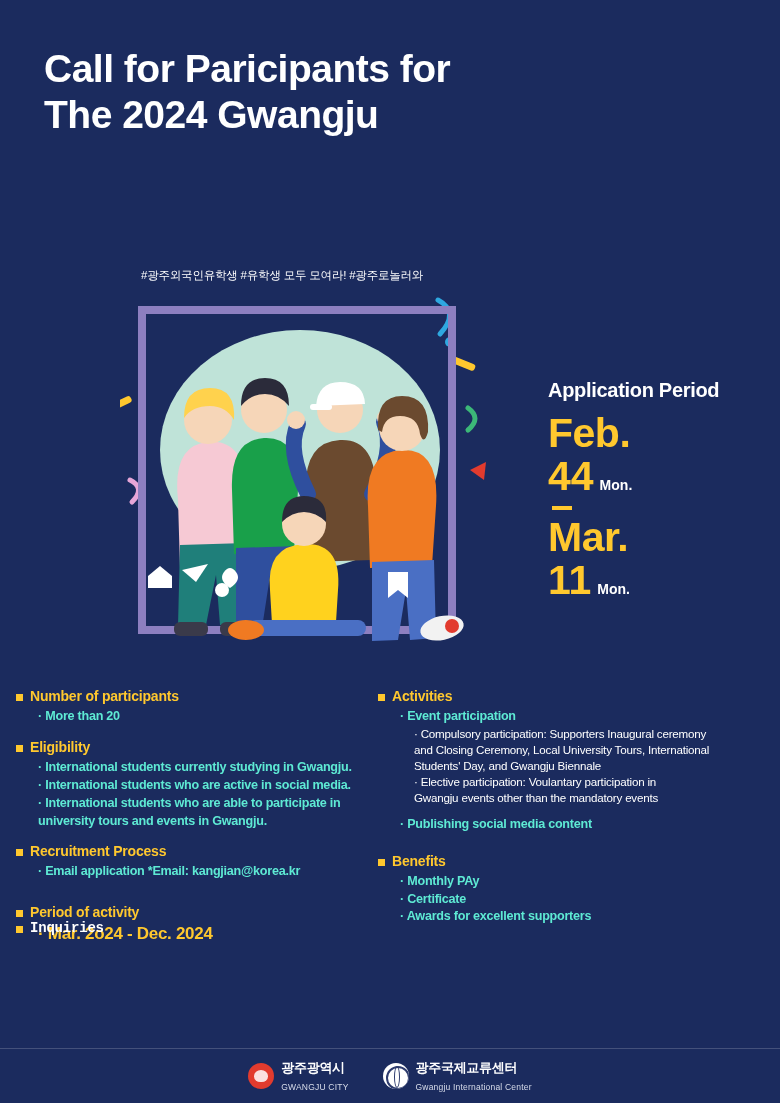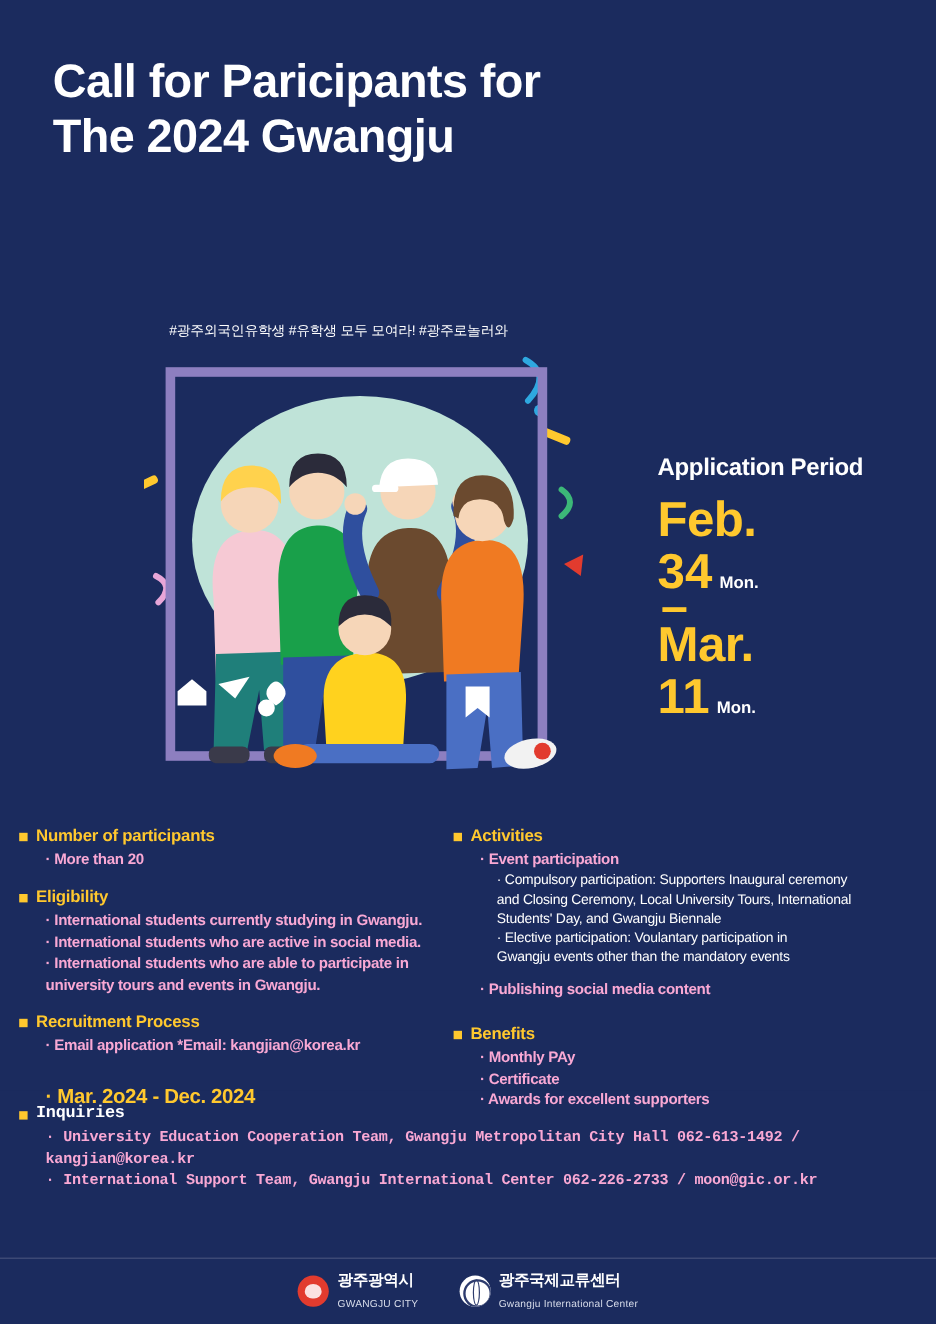--- a/index.html
+++ b/index.html
@@ -125,21 +125,21 @@
   .sec-title {
     font-size: 14px;
     font-weight: bold;
     color: #ffc82e;
     letter-spacing: -0.2px;
   }
   .sec-title.white { color: #ffffff; }
   .lines { padding-left: 22px; }
   .line {
     font-size: 12.6px;
-    color: #f9a8d4;
+    color: #5eead4;
     line-height: 1.42;
     font-weight: bold;
     letter-spacing: -0.25px;
   }
   .sub-lines { padding-left: 14px; }
   .line-sub {
     font-size: 11.6px;
     color: #ffffff;
     line-height: 1.38;
     letter-spacing: -0.2px;
@@ -317,21 +317,21 @@
       <path d="M268 282 l0 26 l10 -8 l10 8 l0 -26 z" fill="#ffffff"></path>
     </svg>
   </div>
 
   <div class="app-period">
     <div class="app-period-label">Application Period</div>
     <div class="date-row">
       <span class="date-big">Feb.</span>
     </div>
     <div class="date-row">
-      <span class="date-num">34</span>
+      <span class="date-num">44</span>
       <span class="date-day">Mon.</span>
     </div>
     <div class="dash"></div>
     <div class="date-row">
       <span class="date-big">Mar.</span>
     </div>
     <div class="date-row">
       <span class="date-num">11</span>
       <span class="date-day">Mon.</span>
     </div>
@@ -368,20 +368,24 @@
         <span class="sec-title">Recruitment Process</span>
       </div>
       <div class="lines">
         <div class="line">· Email application  *Email: kangjian@korea.kr</div>
       </div>
     </div>
 
     <div class="spacer10"></div>
 
     <div class="sec">
+      <div class="sec-head">
+        <span class="bullet-sq"></span>
+        <span class="sec-title">Period of activity</span>
+      </div>
       <div class="lines">
         <div class="line-big">· Mar. 2o24 - Dec. 2024</div>
       </div>
     </div>
 
   </div>
 
   <div class="col-right">
 
     <div class="sec">
@@ -417,24 +421,20 @@
       </div>
     </div>
 
   </div>
 
   <div class="inquiries">
     <div class="sec-head">
       <span class="bullet-sq"></span>
       <span class="sec-title white">Inquiries</span>
     </div>
-    <div class="lines">
-      <div class="line">· University Education Cooperation Team, Gwangju Metropolitan City Hall   062-613-1492 / kangjian@korea.kr</div>
-      <div class="line">· International Support Team, Gwangju International Center  062-226-2733 / moon@gic.or.kr</div>
-    </div>
   </div>
 
   <div class="footer-line"></div>
 
   <div class="footer">
     <div class="logo">
       <span class="logo-mark-red"></span>
       <span>
         <span class="logo-text-main">광주광역시</span><br>
         <span class="logo-text-sub">GWANGJU CITY</span>

